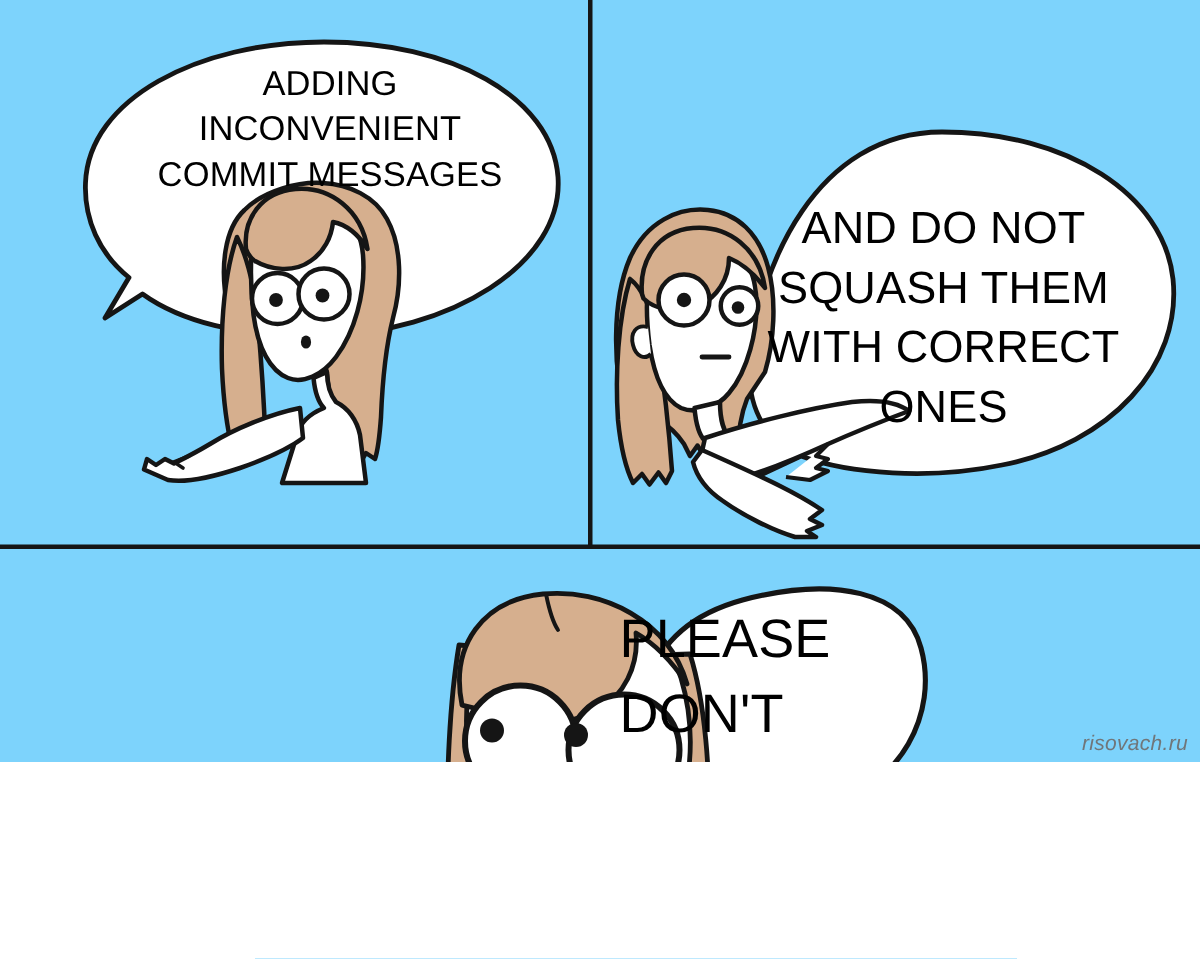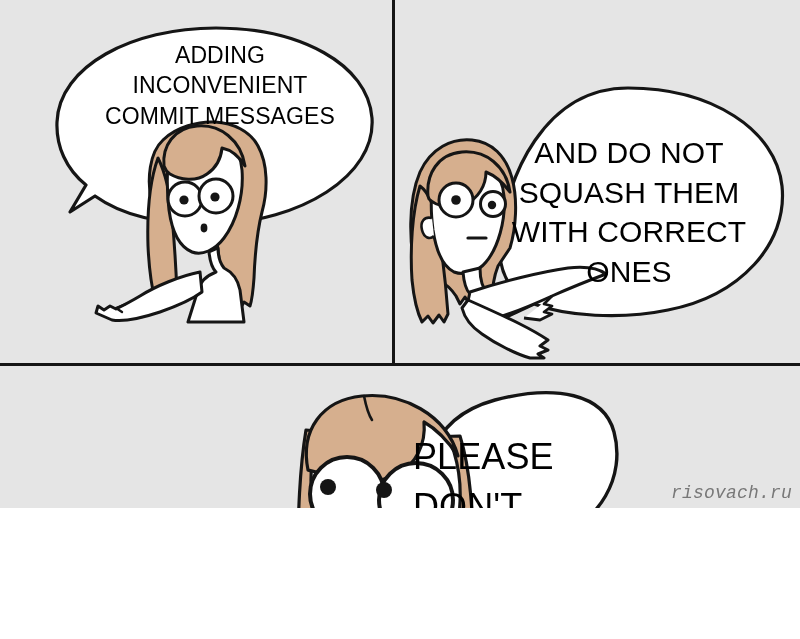--- a/index.html
+++ b/index.html
@@ -7,21 +7,21 @@
     padding: 0;
     background: #ffffff;
   }
   body {
     font-family: "Liberation Sans", sans-serif;
   }
   #comic {
     position: relative;
     width: 800px;
     height: 508px;
-    background: #e5e5e5;
+    background: #7dd3fc;
     overflow: hidden;
   }
   #comic svg.layer {
     position: absolute;
     left: 0;
     top: 0;
     width: 800px;
     height: 639px;
   }
   .panel-divider {
@@ -58,33 +58,33 @@
     font-size: 23px;
   }
   #bubble-text-2 {
     left: 509px;
     top: 133px;
     width: 240px;
     font-size: 30px;
   }
   #bubble-text-3 {
     left: 413px;
-    top: 432px;
+    top: 401px;
     width: 186px;
     font-size: 36px;
     line-height: 1.4;
     text-align: left;
   }
   #watermark {
     position: absolute;
     right: 8px;
     bottom: 5px;
-    font-family: Liberation Mono, monospace;
+    font-family: Liberation Sans, sans-serif;
     font-style: italic;
-    font-size: 18px;
+    font-size: 14px;
     color: #6f6f6f;
     letter-spacing: 0.2px;
     opacity: 0.92;
   }
 </style>
 </head>
 <body>
 
 <div id="comic">
 

